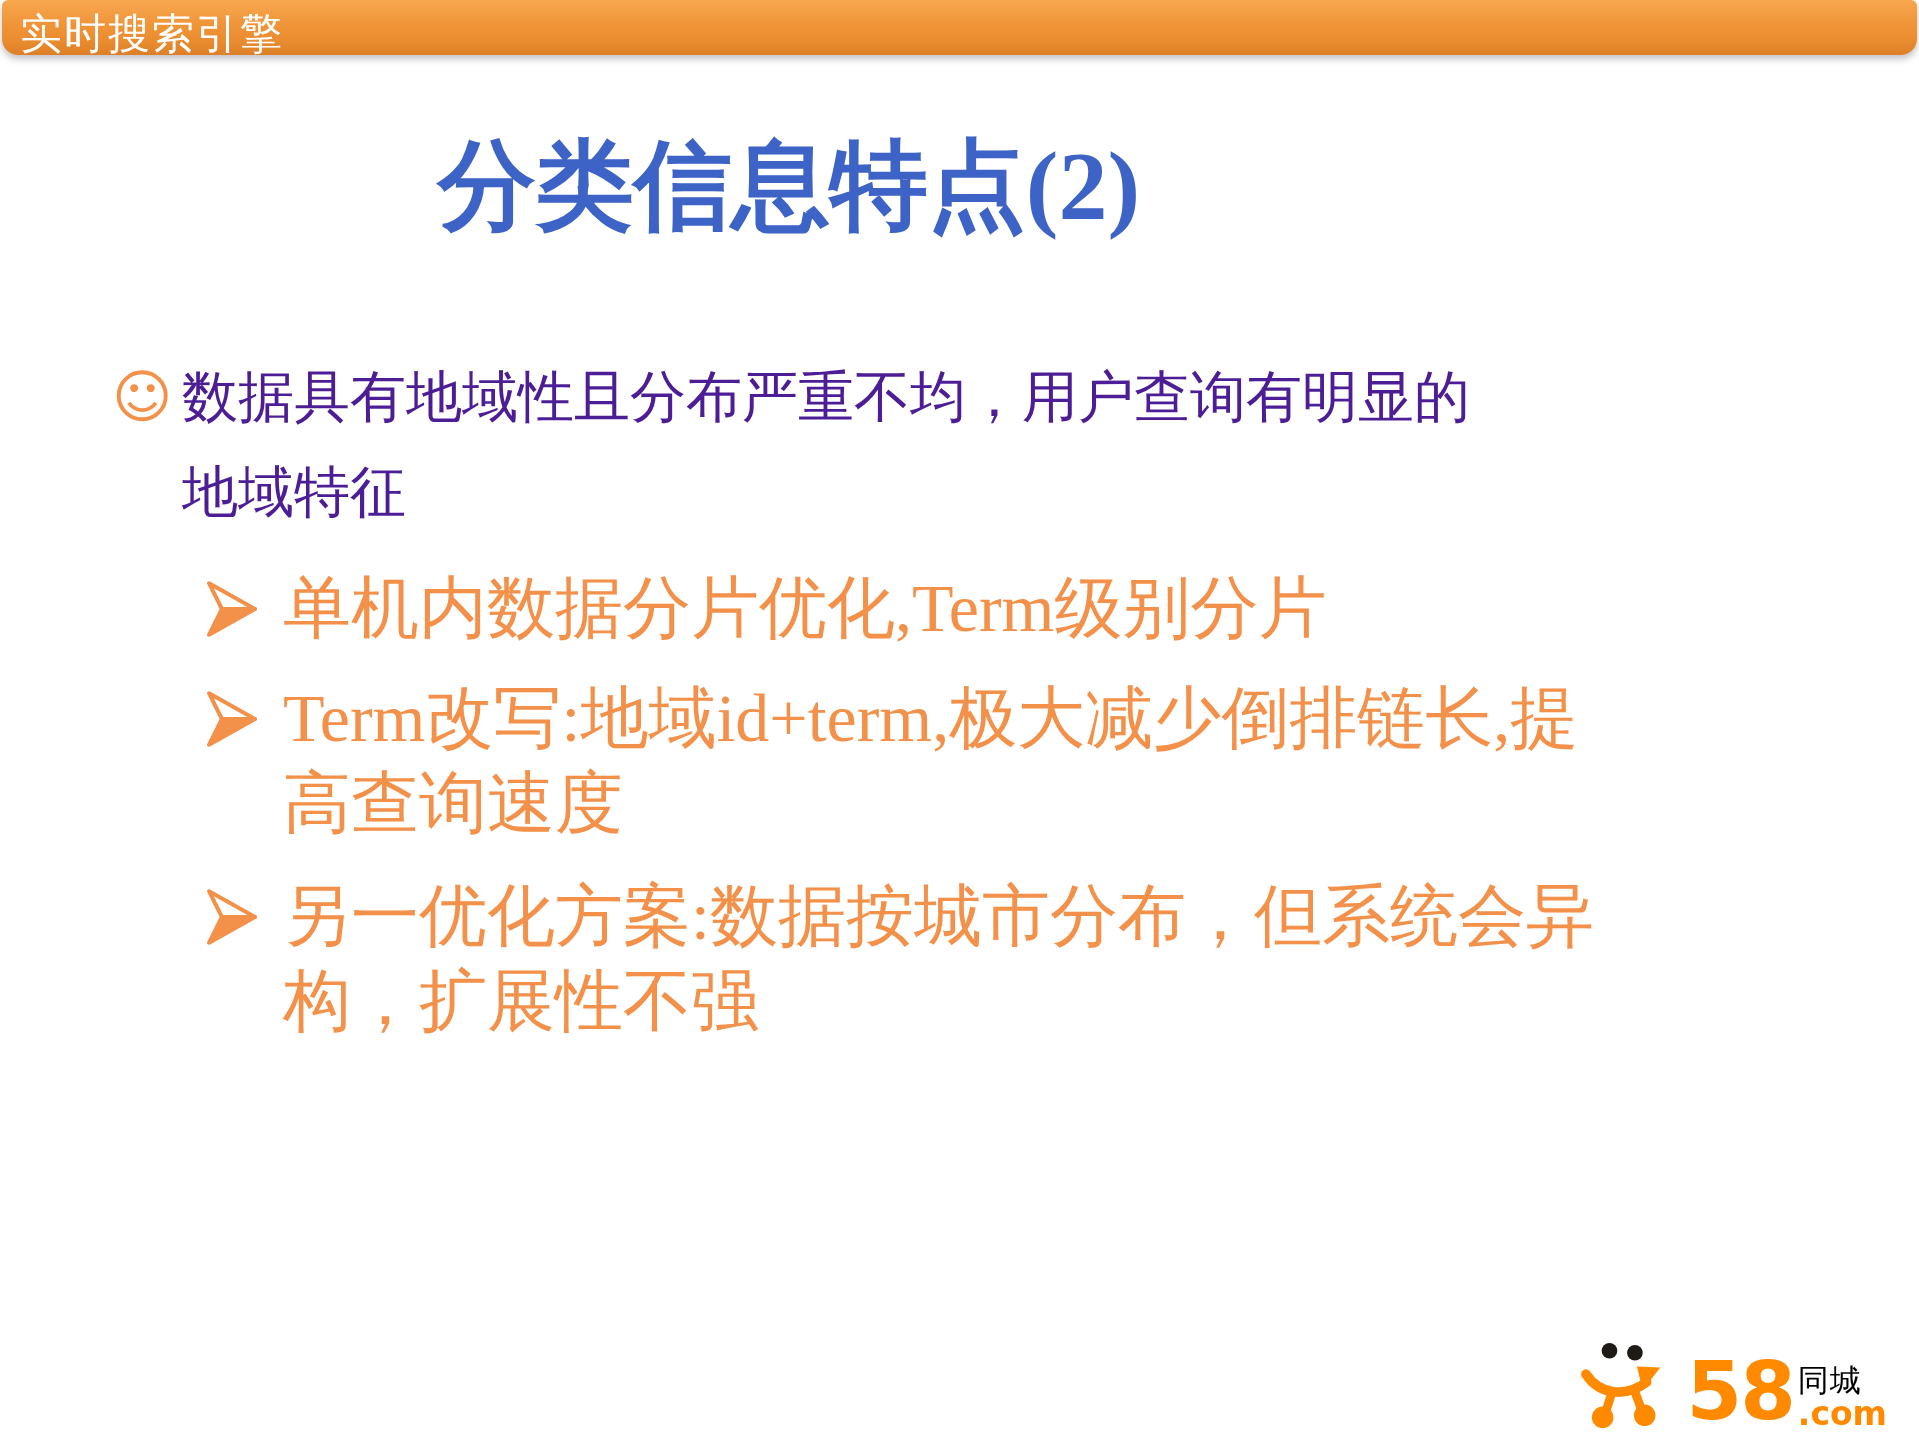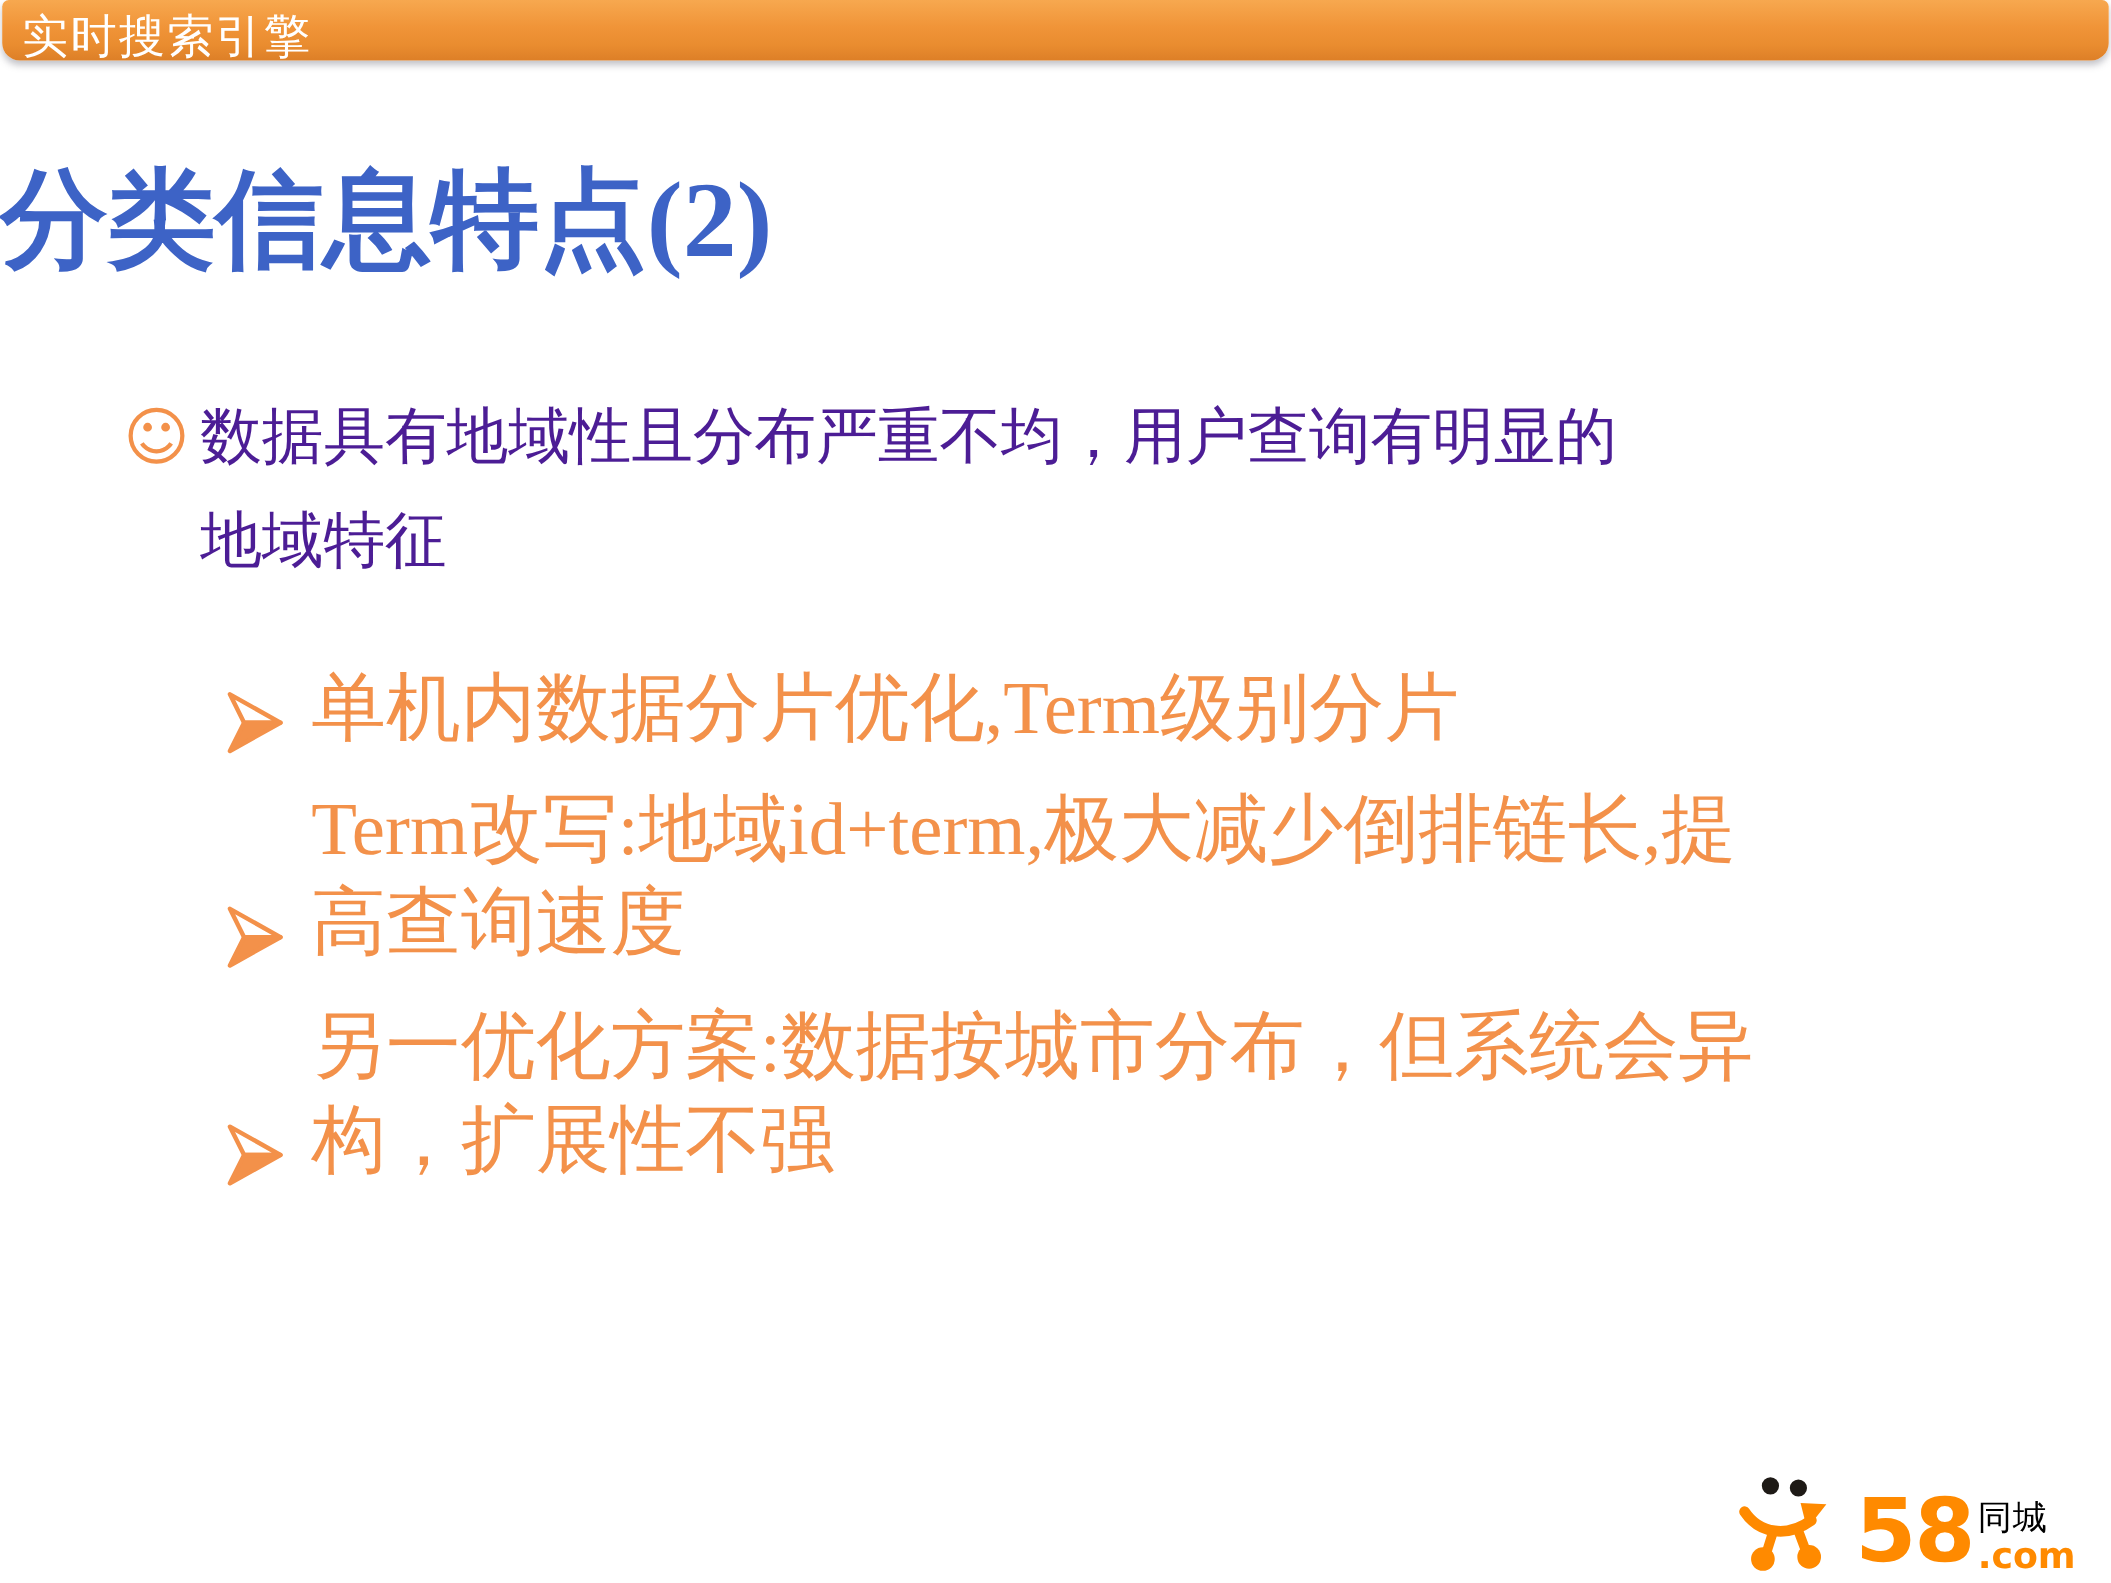--- a/index.html
+++ b/index.html
@@ -18,46 +18,45 @@
   .header-title {
     position: absolute; left: 18px; top: 10px;
     font-size: 42px; line-height: 48px; color: #ffffff;
     font-family: "Liberation Serif", "DejaVu Serif", serif;
     letter-spacing: 2px;
   }
 
   
   .slide-title {
     position: absolute; top: 128px; left: 0; width: 1578px;
+    text-align: center;
     font-size: 98px; line-height: 1.2; font-weight: bold;
     color: #3d63c6;
-    margin-top: 15px;
   }
 
   
   .bullet-l1 {
     position: absolute; left: 112px; top: 350px;
     display: flex; align-items: flex-start;
     width: 1470px;
   }
   .smiley {
     font-family: "DejaVu Sans", sans-serif;
     font-size: 58px; line-height: 95px; color: #f3914a;
     width: 70px; flex: 0 0 70px;
   }
   .bullet-l1-text {
     font-size: 56px; line-height: 95px; color: #4c1d95;
     width: 1340px;
   }
 
   .bullet-l2 {
     position: absolute; left: 205px;
-    display: flex; align-items: flex-end;
+    display: flex; align-items: flex-start;
     width: 1480px;
-    margin-top: 35px;
   }
   .bullet-l2.b1 { top: 566px; }
   .bullet-l2.b2 { top: 676px; }
   .bullet-l2.b3 { top: 874px; }
   .arrow-icon {
     flex: 0 0 78px; width: 78px; padding-top: 14px;
   }
   .arrow-icon svg { display: block; }
   .bullet-l2-text {
     font-size: 68px; line-height: 85px; color: #f3914a;

